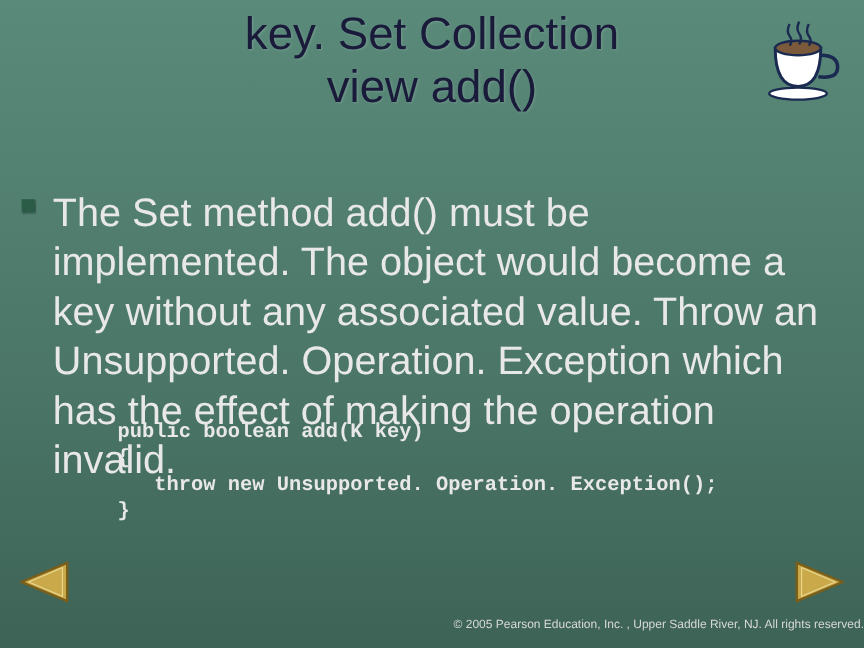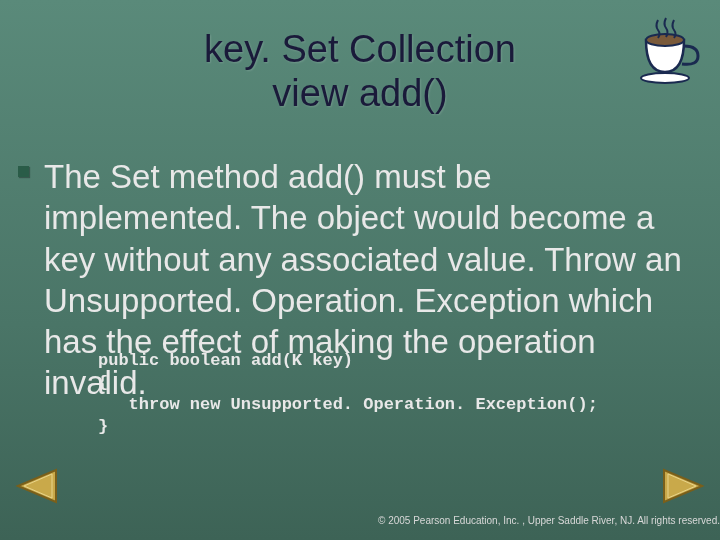--- a/index.html
+++ b/index.html
@@ -12,21 +12,20 @@
     overflow: hidden;
   }
   .title {
     text-align: center;
     color: #1a1a3a;
     font-size: 38px;
     font-weight: normal;
     padding-top: 8px;
     line-height: 1.15;
     text-shadow: 1px 1px 2px rgba(255,255,255,0.15);
-    margin-top: 20px;
   }
   .teacup {
     position: absolute;
     top: 10px;
     right: 18px;
     width: 80px;
     height: 80px;
   }
   .body-text {
     position: absolute;

